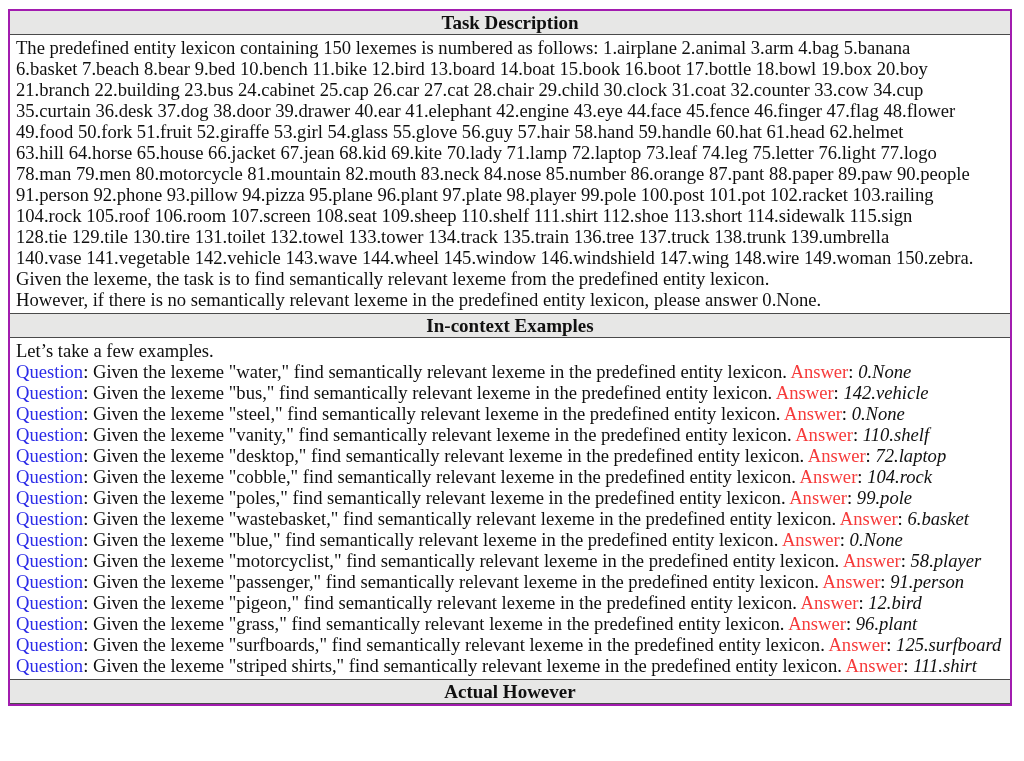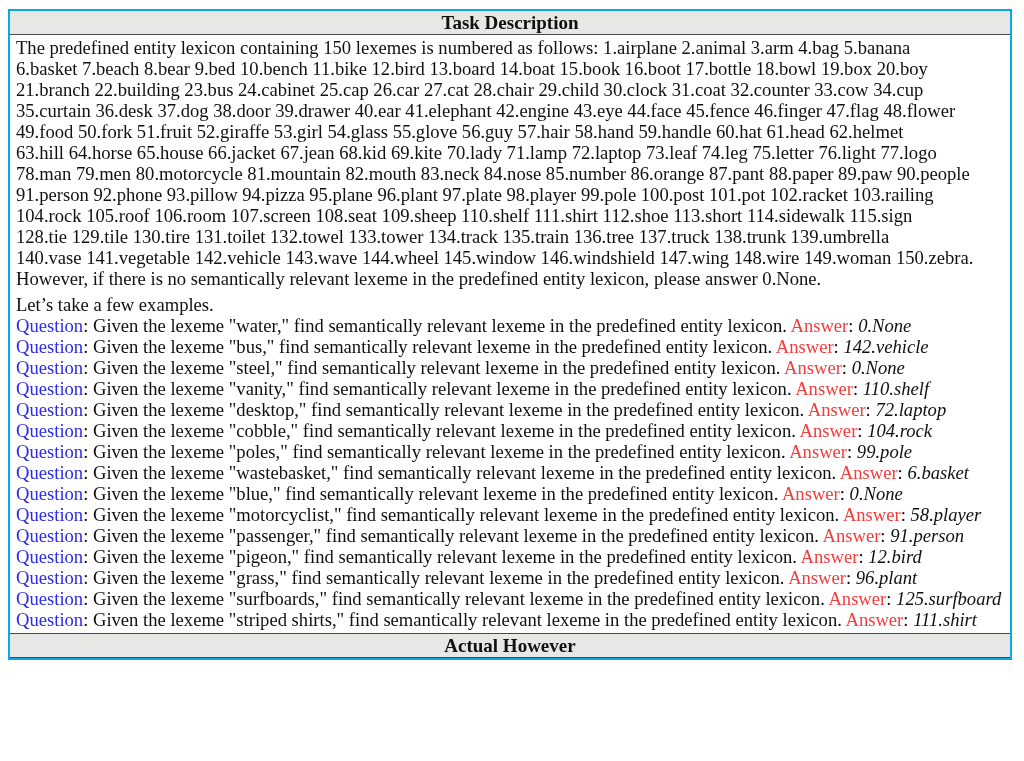--- a/index.html
+++ b/index.html
@@ -12,21 +12,21 @@
     height: 761px;
     overflow: hidden;
     font-family: "Liberation Serif", serif;
   }
   .sheet {
     position: absolute;
     left: 8px;
     top: 9px;
     width: 1004px;
     box-sizing: border-box;
-    border: 2px solid #0ea5e9;
+    border: 2px solid #a21caf;
     background: #ffffff;
   }
   .band {
     background: var(--header-bg, #e7e7e6);
     font-weight: 700;
     font-size: 19px;
     line-height: 23px;
     text-align: center;
     color: #101010;
   }
@@ -65,23 +65,27 @@
       <div class="line">6.basket 7.beach 8.bear 9.bed 10.bench 11.bike 12.bird 13.board 14.boat 15.book 16.boot 17.bottle 18.bowl 19.box 20.boy</div>
       <div class="line">21.branch 22.building 23.bus 24.cabinet 25.cap 26.car 27.cat 28.chair 29.child 30.clock 31.coat 32.counter 33.cow 34.cup</div>
       <div class="line">35.curtain 36.desk 37.dog 38.door 39.drawer 40.ear 41.elephant 42.engine 43.eye 44.face 45.fence 46.finger 47.flag 48.flower</div>
       <div class="line">49.food 50.fork 51.fruit 52.giraffe 53.girl 54.glass 55.glove 56.guy 57.hair 58.hand 59.handle 60.hat 61.head 62.helmet</div>
       <div class="line">63.hill 64.horse 65.house 66.jacket 67.jean 68.kid 69.kite 70.lady 71.lamp 72.laptop 73.leaf 74.leg 75.letter 76.light 77.logo</div>
       <div class="line">78.man 79.men 80.motorcycle 81.mountain 82.mouth 83.neck 84.nose 85.number 86.orange 87.pant 88.paper 89.paw 90.people</div>
       <div class="line">91.person 92.phone 93.pillow 94.pizza 95.plane 96.plant 97.plate 98.player 99.pole 100.post 101.pot 102.racket 103.railing</div>
       <div class="line">104.rock 105.roof 106.room 107.screen 108.seat 109.sheep 110.shelf 111.shirt 112.shoe 113.short 114.sidewalk 115.sign</div>
       <div class="line">128.tie 129.tile 130.tire 131.toilet 132.towel 133.tower 134.track 135.train 136.tree 137.truck 138.trunk 139.umbrella</div>
       <div class="line">140.vase 141.vegetable 142.vehicle 143.wave 144.wheel 145.window 146.windshield 147.wing 148.wire 149.woman 150.zebra.</div>
+      <div class="line">Given the lexeme, the task is to find semantically relevant lexeme from the predefined entity lexicon.</div>
       <div class="line">However, if there is no semantically relevant lexeme in the predefined entity lexicon, please answer 0.None.</div>
     </div>
 
+  <div class="band">
+    <span>In-context Examples</span>
+  </div>
 
   <div class="body-sec">
     <div class="line">Let’s take a few examples.</div>
     <div id="examples-rows">
   <div class="line"><span class="q-label">Question</span><span class="sep">: </span><span class="q-text">Given the lexeme "water," find semantically relevant lexeme in the predefined entity lexicon.</span><span> </span><span class="a-label">Answer</span><span class="sep2">: </span><span class="a-value">0.None</span></div>
 
   <div class="line"><span class="q-label">Question</span><span class="sep">: </span><span class="q-text">Given the lexeme "bus," find semantically relevant lexeme in the predefined entity lexicon.</span><span> </span><span class="a-label">Answer</span><span class="sep2">: </span><span class="a-value">142.vehicle</span></div>
 
   <div class="line"><span class="q-label">Question</span><span class="sep">: </span><span class="q-text">Given the lexeme "steel," find semantically relevant lexeme in the predefined entity lexicon.</span><span> </span><span class="a-label">Answer</span><span class="sep2">: </span><span class="a-value">0.None</span></div>
 

